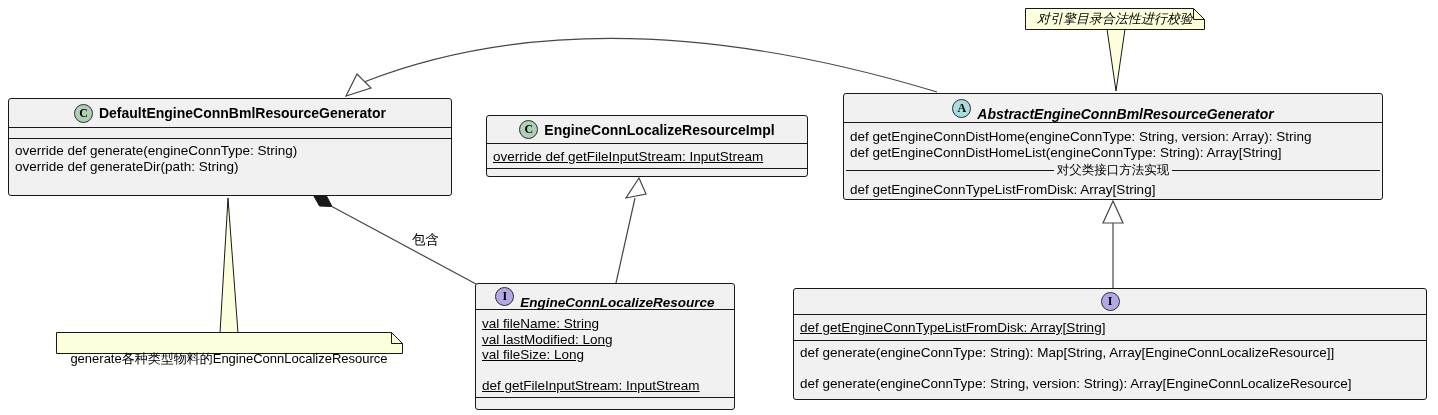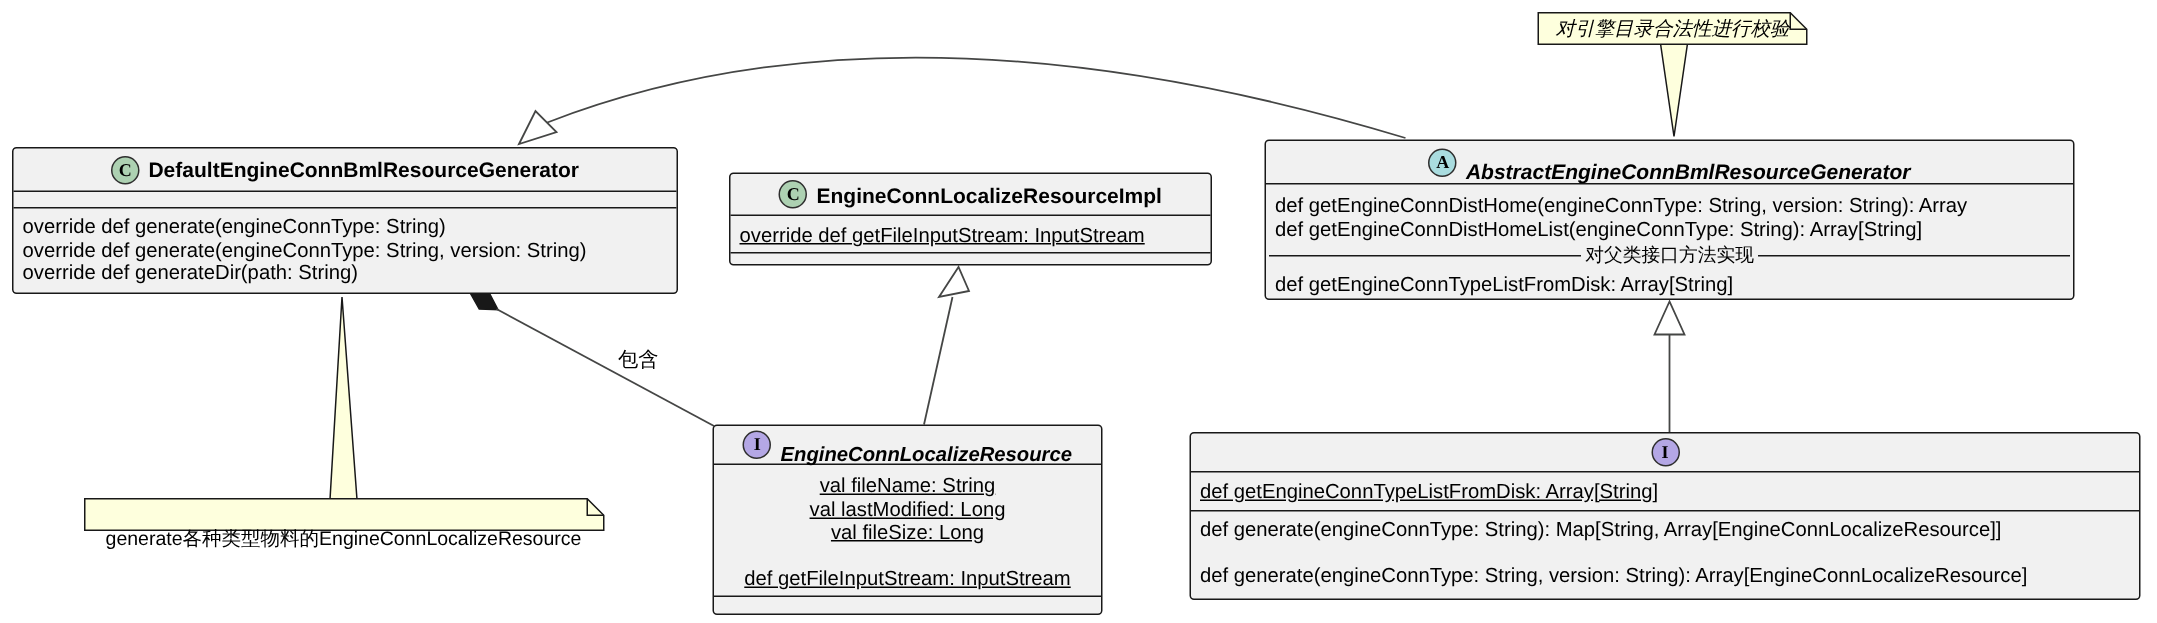--- a/index.html
+++ b/index.html
@@ -44,21 +44,21 @@
   #box-default .title{height:28px;}
   #box-default .fields{height:10px;padding:0;}
   #box-impl     {left:486px; top:115px; width:322px; height:62px;}
   #box-impl .title{height:27px;}
   #box-impl .fields{padding-top:5px;}
   #box-abstract {left:843px; top:93px;  width:540px; height:107px;}
   #box-abstract .title{height:28px;}
   #box-abstract .blk1{padding-top:6px;}
   #box-localize {left:475px; top:283px; width:260px; height:127px;}
   #box-localize .title{height:25px;font-size:13.5px;}
-  #box-localize .fields{padding-top:6px;text-align:center;}
+  #box-localize .fields{padding-top:6px;}
   #box-localize .methods-empty{height:12px;}
   #box-bml      {left:793px; top:288px; width:634px; height:112px;}
   #box-bml .title{height:25px;font-size:13.5px;}
   #box-bml .fields{padding-top:5px;height:26px;box-sizing:border-box;}
   #box-bml .methods{padding-top:4px;}
 
   .note-text{position:absolute;font-size:13px;display:flex;align-items:center;
              justify-content:center;text-align:center;white-space:nowrap;}
   #note-top-text{left:1025px;top:8px;width:180px;height:22px;font-style:italic;}
   #note-bottom-text{left:56px;top:348px;width:346px;height:22px;}
@@ -93,21 +93,20 @@
   </svg>
 
   <div class="cls" id="box-default">
     <div class="title">
       <span class="icon-circle ic-c">C</span>
       <span>DefaultEngineConnBmlResourceGenerator</span>
     </div>
     <div class="comp sepb fields"></div>
     <div class="comp grow methods">
       <div class="member">override def generate(engineConnType: String)</div>
-      <div class="member">override def generate(engineConnType: String, version: String)</div>
       <div class="member">override def generateDir(path: String)</div>
     </div>
   </div>
 
   <div class="cls" id="box-impl">
     <div class="title">
       <span class="icon-circle ic-c">C</span>
       <span>EngineConnLocalizeResourceImpl</span>
     </div>
     <div class="comp sepb grow fields">
@@ -115,21 +114,21 @@
     </div>
     <div class="comp methods"></div>
   </div>
 
   <div class="cls" id="box-abstract">
     <div class="title">
       <span class="icon-circle ic-a">A</span>
       <span class="it">AbstractEngineConnBmlResourceGenerator</span>
     </div>
     <div class="comp blk1">
-      <div class="member">def getEngineConnDistHome(engineConnType: String, version: String): Array</div>
+      <div class="member">def getEngineConnDistHome(engineConnType: String, version: Array): String</div>
       <div class="member">def getEngineConnDistHomeList(engineConnType: String): Array[String]</div>
     </div>
     <div class="sep-titled">
       <span class="hr"></span>
       <span class="sep-label">对父类接口方法实现</span>
       <span class="hr"></span>
     </div>
     <div class="comp grow">
       <div class="member">def getEngineConnTypeListFromDisk: Array[String]</div>
     </div>

